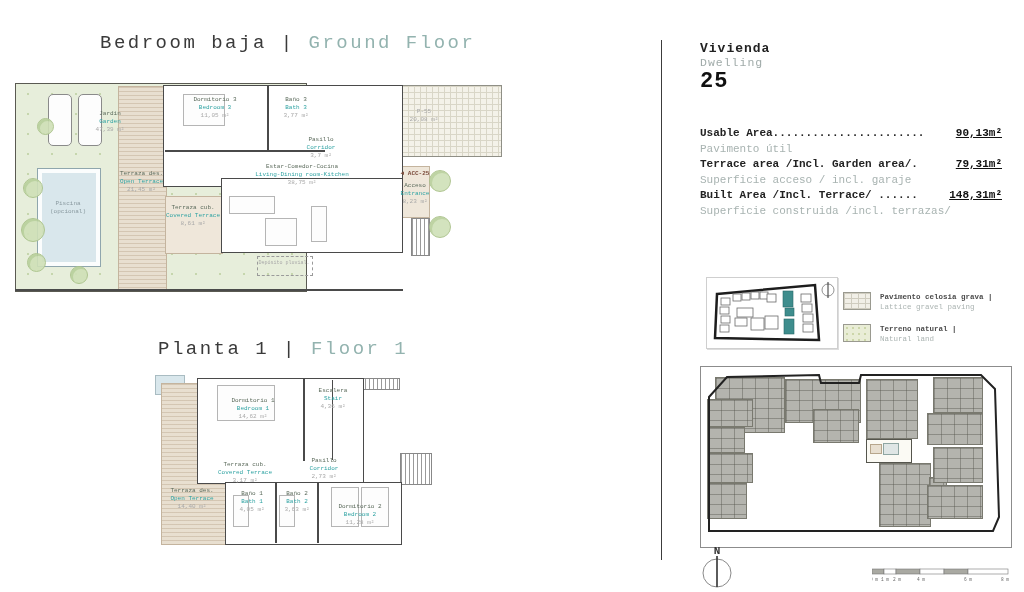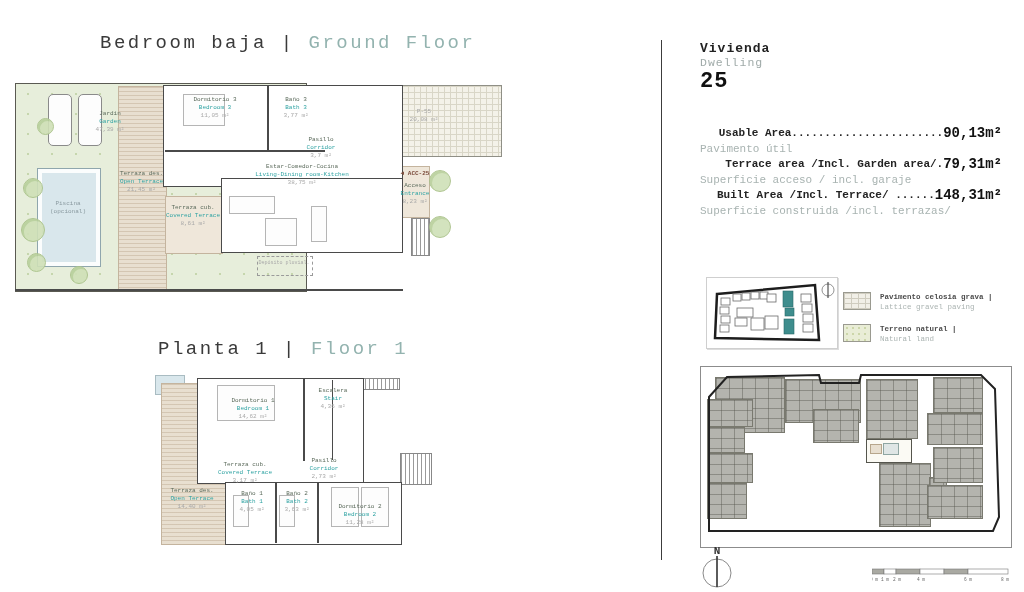--- a/index.html
+++ b/index.html
@@ -36,23 +36,23 @@
   .plant{position:absolute;border-radius:50%;background:#cfe0b7;box-shadow:inset 2px 2px 0 #b7cf9a;
          border:1px solid #a9c189;opacity:.9;z-index:5;}
   .car{position:absolute;background:#fdfdfd;border:1.5px solid #8a8a8a;border-radius:5px;z-index:3;}
 
   
   .divider{position:absolute;width:1px;background:#3c3c3c;}
   .dw-es{font-weight:bold;font-size:13px;color:#222;letter-spacing:1px;}
   .dw-en{font-size:11.5px;color:#a0aba9;letter-spacing:1px;}
   .dw-no{font-weight:bold;font-size:22px;color:#111;letter-spacing:1px;}
   .areas{position:absolute;width:302px;font-size:11px;}
-  .arow{display:flex;justify-content:flex-end;line-height:15.5px;}
+  .arow{display:flex;justify-content:space-between;line-height:15.5px;}
   .arow .lab{font-weight:bold;color:#232323;white-space:nowrap;}
-  .arow .val{font-weight:bold;color:#111;font-size:14px;}
+  .arow .val{font-weight:bold;color:#111;font-size:11px;text-decoration:underline;}
   .ales{color:#a8b3b1;line-height:15.5px;}
 
   .legend-item{display:flex;align-items:flex-start;margin-bottom:12px;}
   .sw{width:26px;height:16px;margin-right:9px;flex:none;}
   .sw-lattice{background:#f1efe7;border:1px solid #9a9a90;
      background-image:linear-gradient(#cfccbf 1px,transparent 1px),linear-gradient(90deg,#cfccbf 1px,transparent 1px);
      background-size:7px 5px;}
   .sw-natural{background:#e9edd6;border:1px solid #9a9a90;
      background-image:radial-gradient(#ccd6a9 .8px,transparent 1.1px);background-size:6px 6px;}
   .lg-es{font-size:7.5px;color:#4c4c4c;line-height:1.35;font-weight:bold;}

